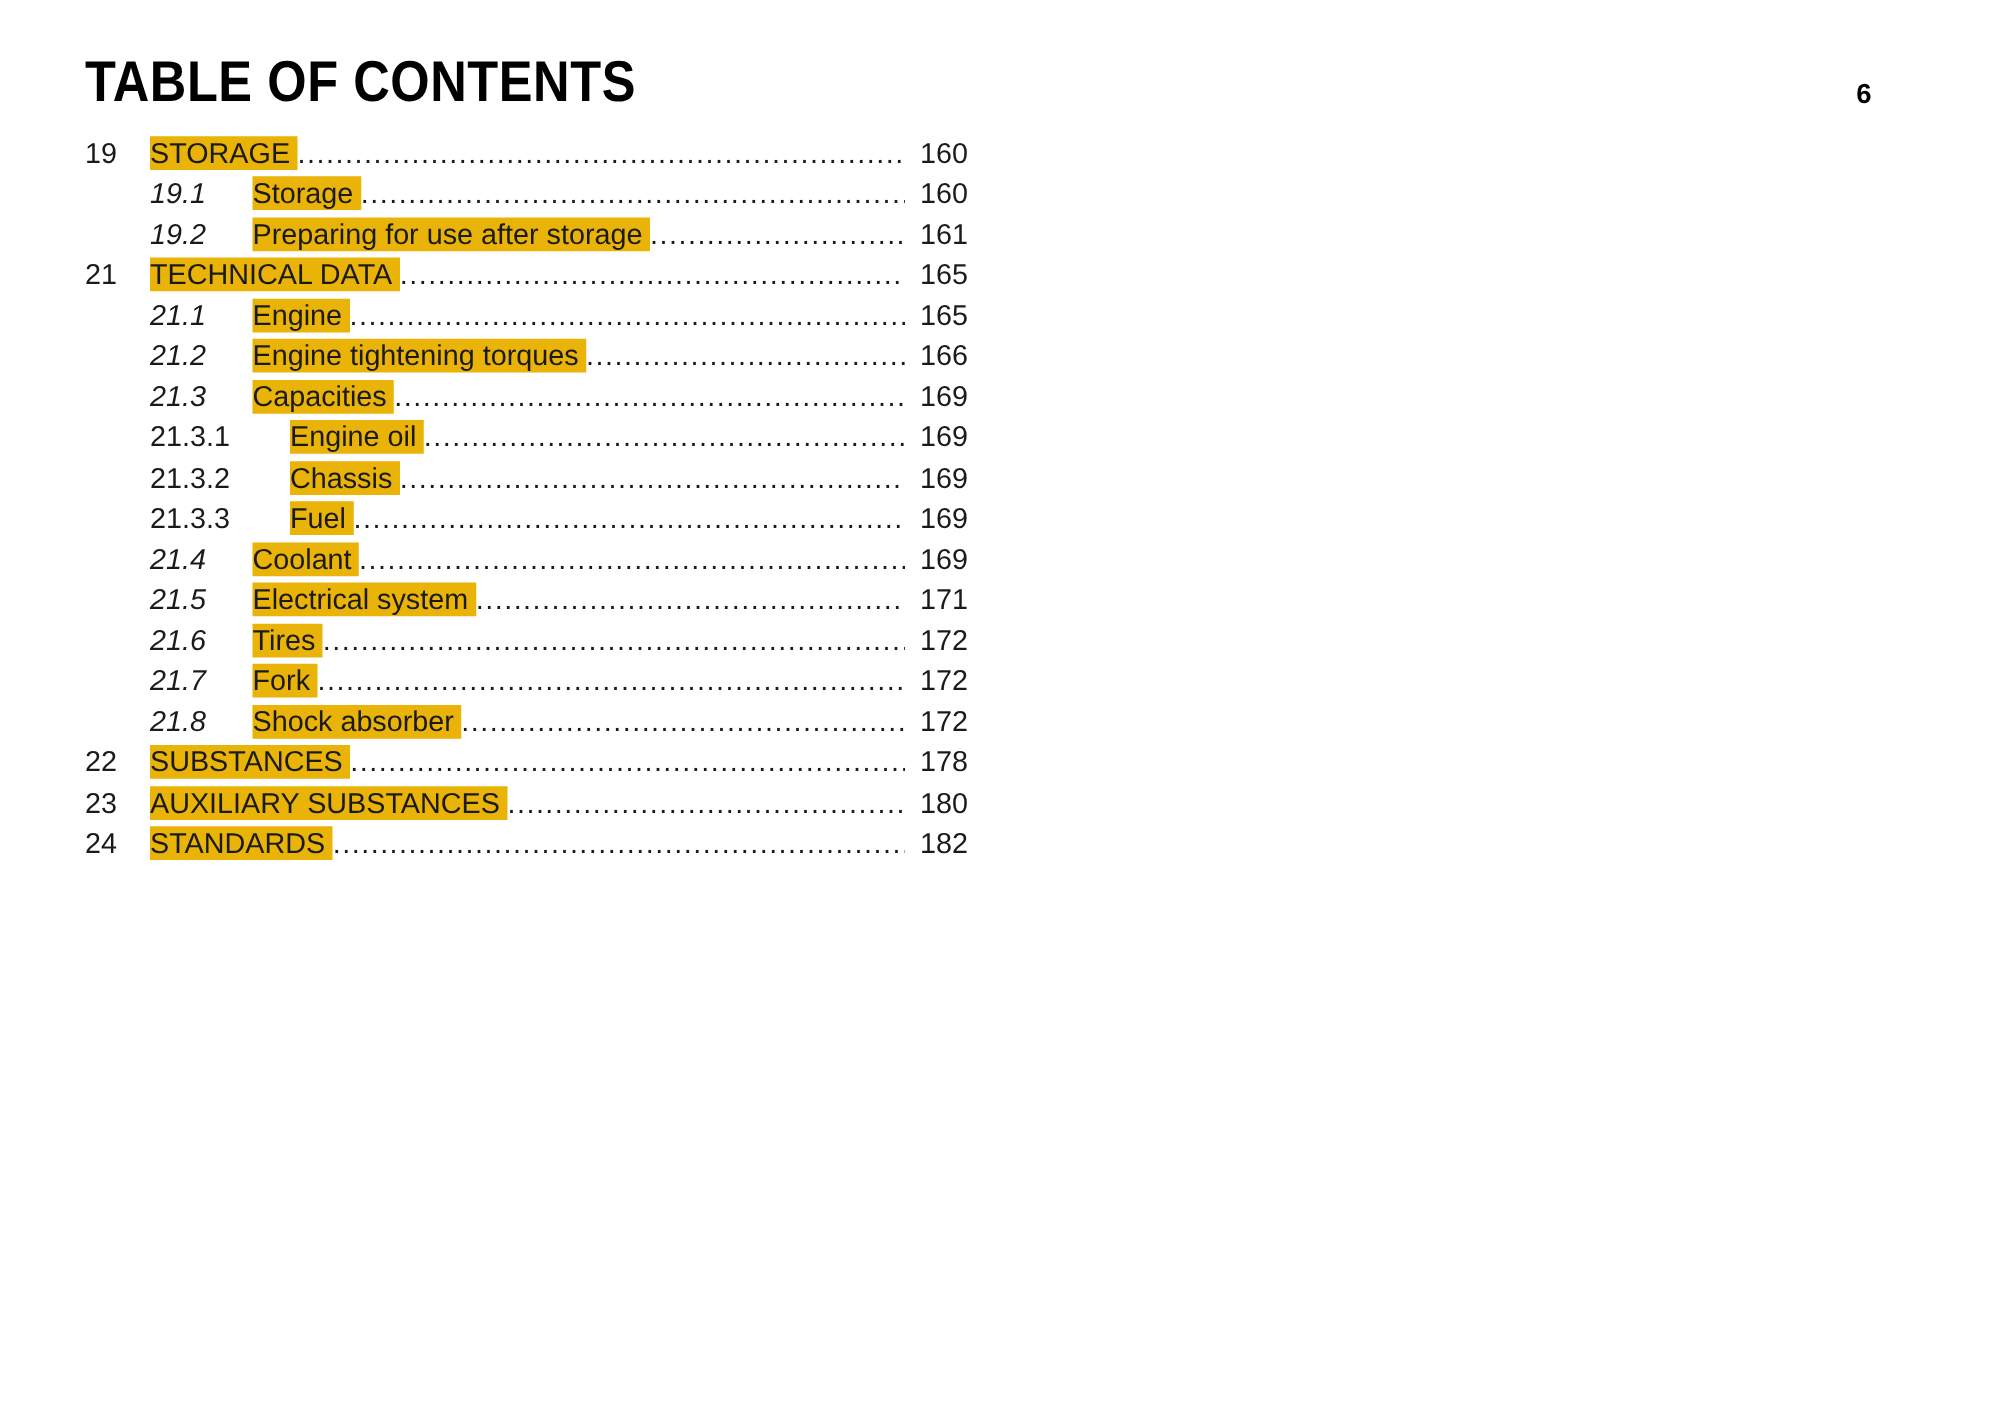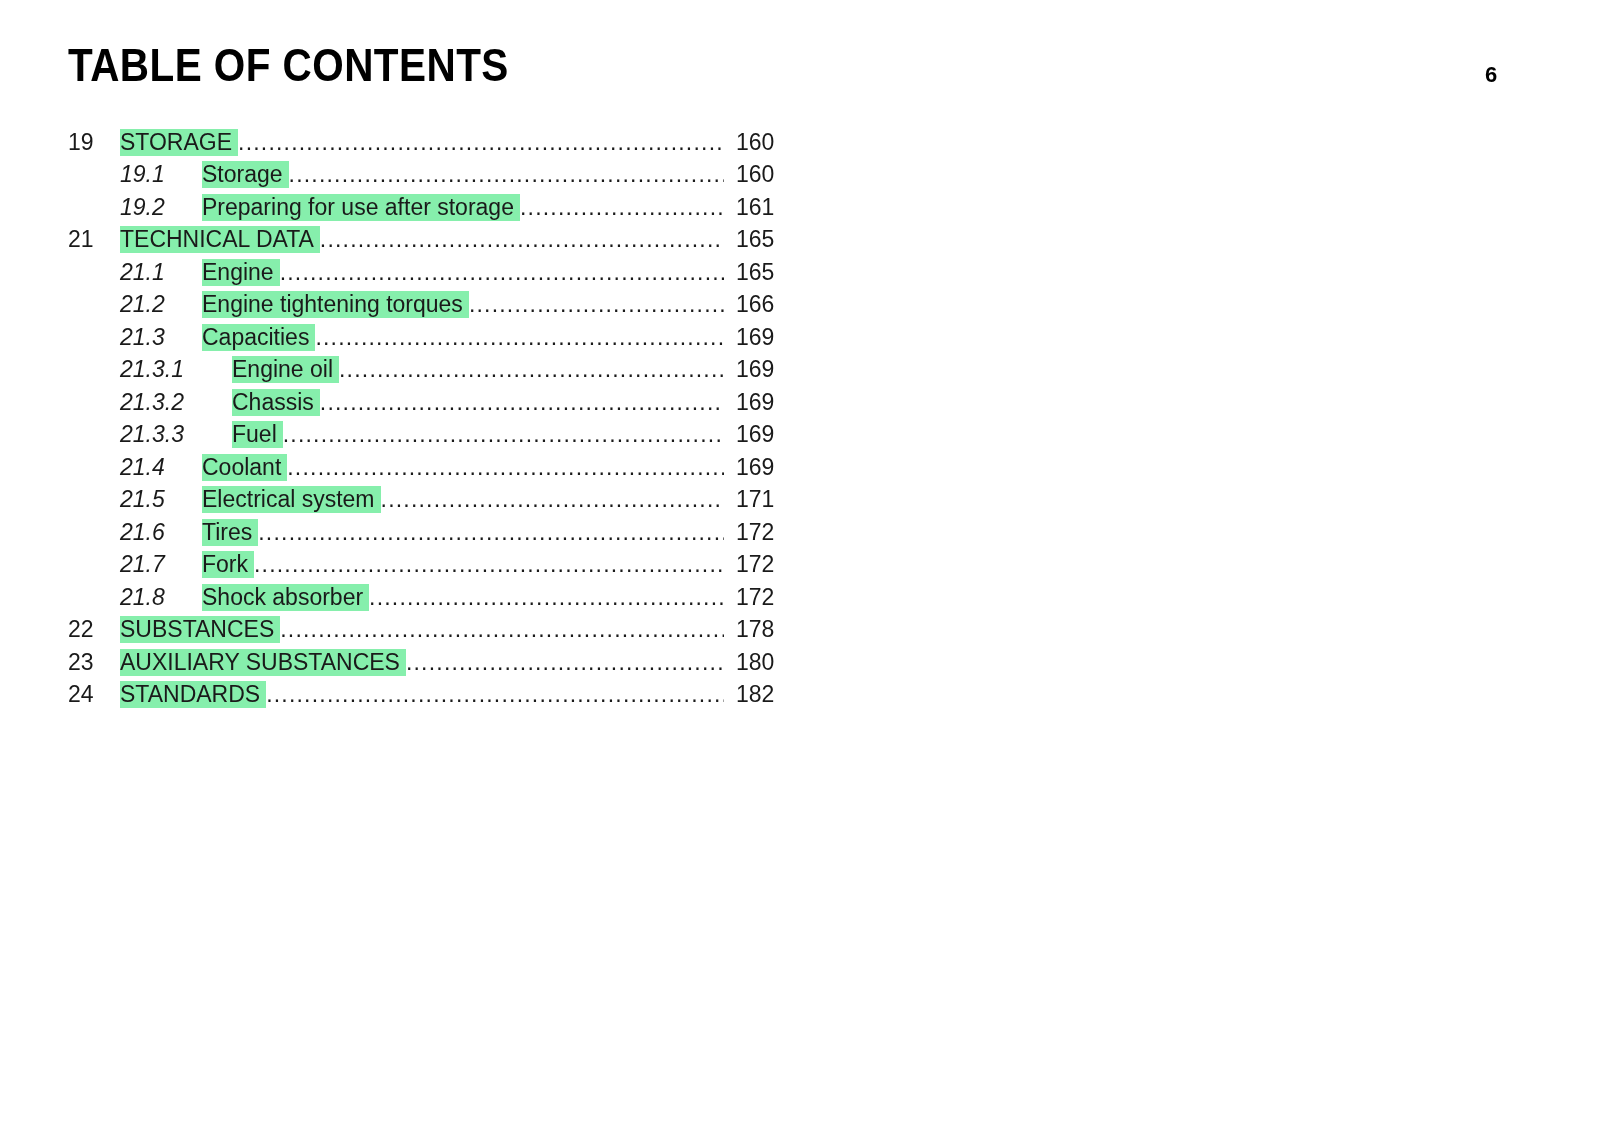--- a/index.html
+++ b/index.html
@@ -1,26 +1,26 @@
 <!DOCTYPE html>
 <html><head>
 <meta charset="utf-8">
 <style>
   html, body { margin: 0; padding: 0; background: #ffffff; }
   body { width: 1600px; height: 1132px; position: relative; overflow: hidden; color: #1a1a1a; font-family: "Liberation Sans", sans-serif; }
   .title { position: absolute; left: 68px; top: 38px; font-family: "Liberation Sans", sans-serif; font-weight: bold; font-size: 46px; letter-spacing: 0.5px; color: #000; transform: scaleX(0.88); transform-origin: left top; margin: 0; }
   .page-num { position: absolute; left: 1485px; top: 62px; font-weight: bold; font-size: 22px; color: #000; }
-  .toc { position: absolute; left: 68px; top: 126px; width: 712px; }
+  .toc { position: absolute; left: 68px; top: 106px; width: 712px; }
   .row { position: relative; height: 32.5px; display: flex; align-items: center; font-size: 23px; color: #1a1a1a; }
   .num { flex: none; }
   .lvl1 .num { width: 52px; }
   .lvl2 .num { width: 82px; margin-left: 52px; font-style: italic; }
-  .lvl3 .num { width: 112px; margin-left: 52px; font-style: italic; }
+  .lvl3 .num { width: 112px; margin-left: 52px; }
   .lvl0 .num { width: 0; }
-  .label { flex: none; white-space: nowrap; background: #86efac; padding-right: 6px; }
+  .label { flex: none; white-space: nowrap; background: #eab308; padding-right: 6px; }
   .leader { flex: 1 1 auto; overflow: hidden; white-space: nowrap; color: #1a1a1a; letter-spacing: 1.2px; margin-right: 12px; }
   .leader::after { content: "................................................................................................................................................................................"; }
   .pg { flex: none; width: 44px; text-align: left; }
 </style>
 </head>
 <body>
 
 <h1 class="title">TABLE OF CONTENTS</h1>
 <div class="page-num">6</div>
 

